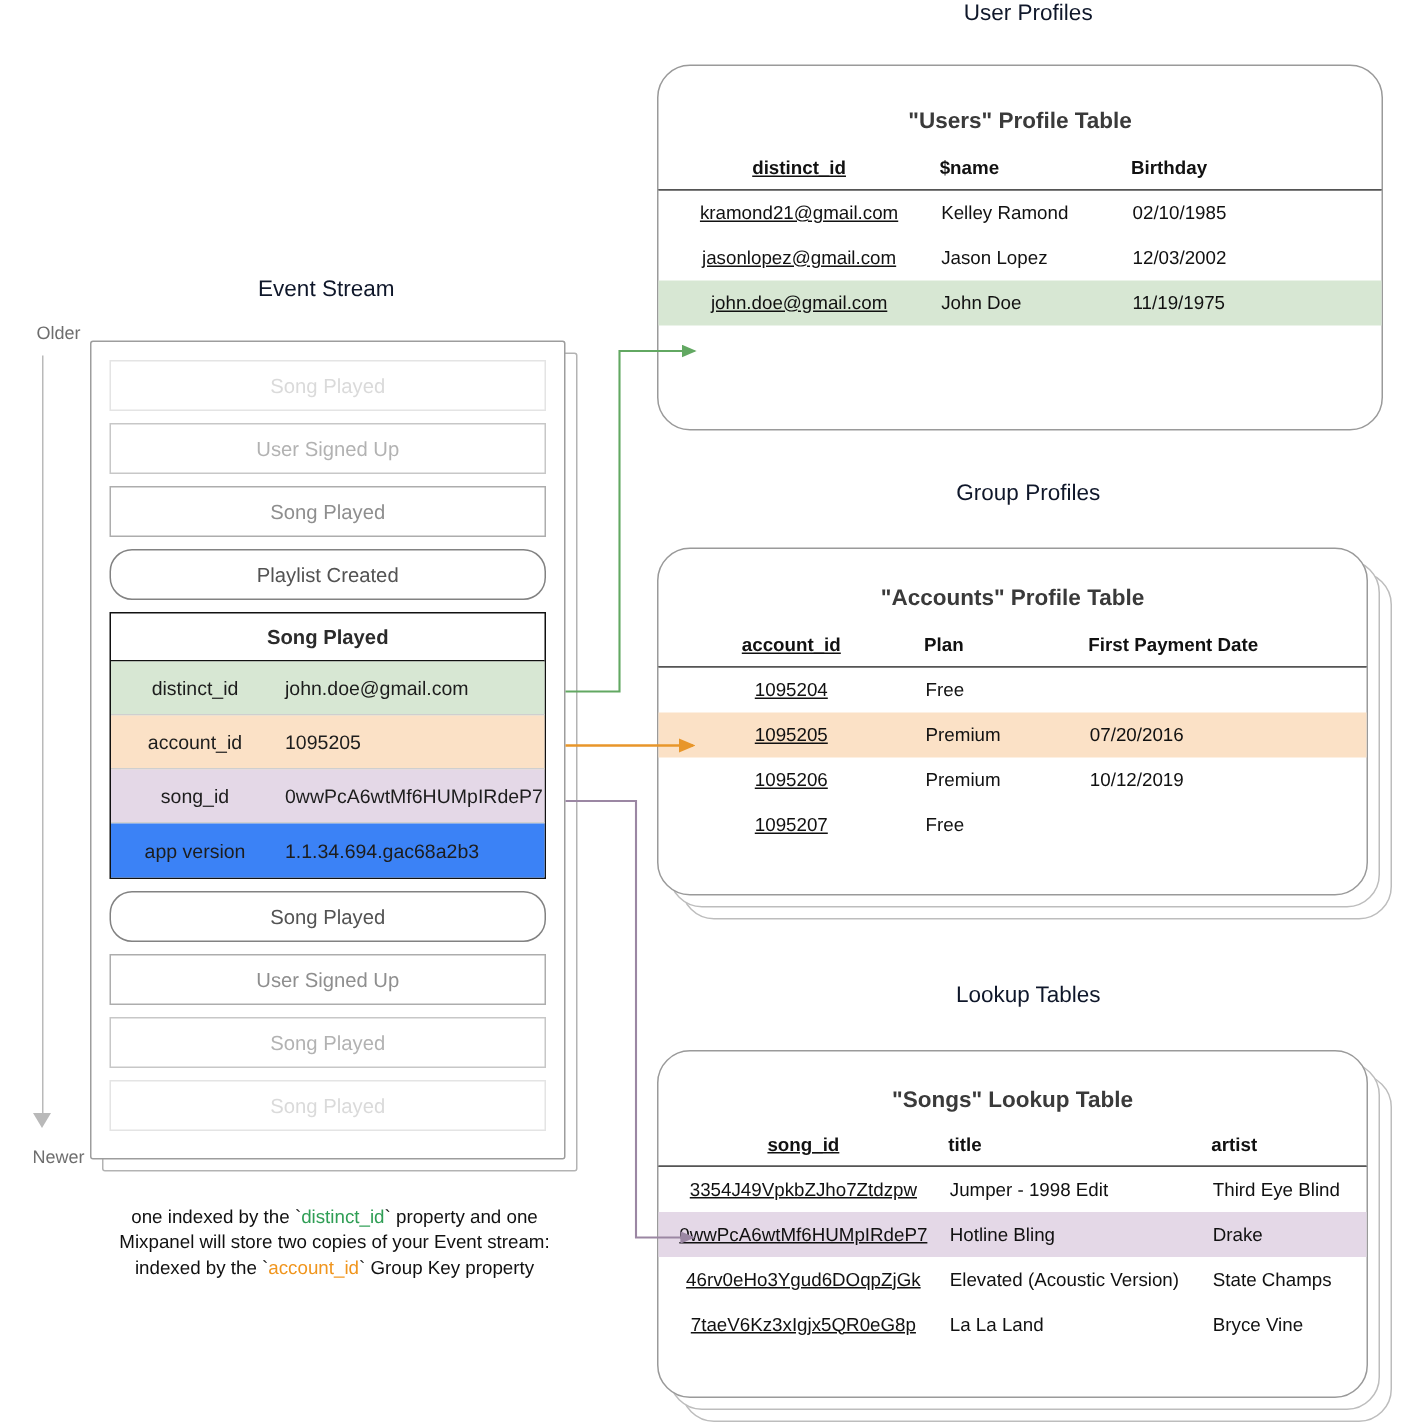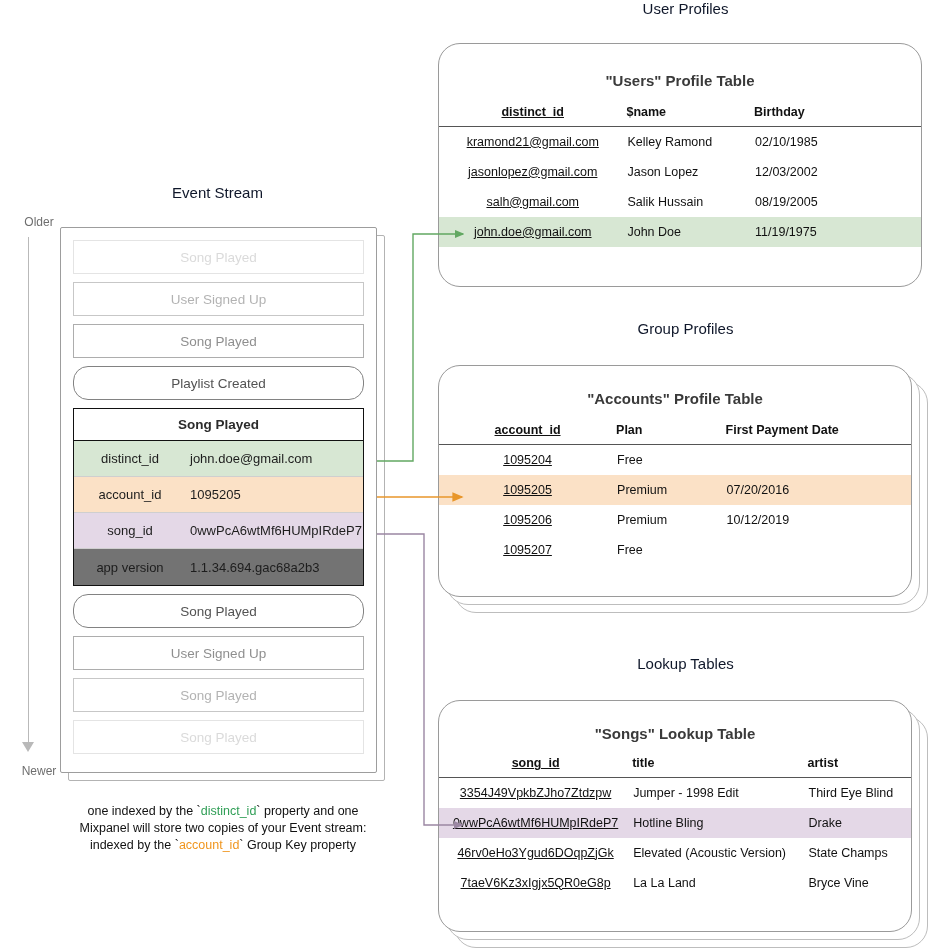--- a/index.html
+++ b/index.html
@@ -86,21 +86,21 @@
     height: 36px; display: flex; align-items: center;
     font-size: 13px; color: #1d1d1d;
     border-bottom: 1px solid #cfcfcf;
   }
   .ev-prop:last-child { border-bottom: none; }
   .ev-prop .k { width: 112px; text-align: center; }
   .ev-prop .v { flex: 1; padding-left: 4px; }
   .ev-prop.green  { background: #d7e7d3; }
   .ev-prop.orange { background: #fbe1c6; }
   .ev-prop.purple { background: #e4d8e7; }
-  .ev-prop.plain  { background: #737373; }
+  .ev-prop.plain  { background: #3b82f6; }
 
   
   #stream-caption {
     position: absolute; left: 28px; top: 803px; width: 390px;
     text-align: center; font-size: 12.5px; line-height: 17px; color: #111;
   }
   #stream-caption .g { color: #2f9e55; }
   #stream-caption .o { color: #f0951d; }
 
   
@@ -224,25 +224,20 @@
         <tr>
           <td class="c0"><span>kramond21@gmail.com</span></td>
           <td class="cl">Kelley Ramond</td>
           <td class="cl">02/10/1985</td>
         </tr>
         <tr>
           <td class="c0"><span>jasonlopez@gmail.com</span></td>
           <td class="cl">Jason Lopez</td>
           <td class="cl">12/03/2002</td>
         </tr>
-        <tr>
-          <td class="c0"><span>salh@gmail.com</span></td>
-          <td class="cl">Salik Hussain</td>
-          <td class="cl">08/19/2005</td>
-        </tr>
         <tr class="hl-green">
           <td class="c0"><span>john.doe@gmail.com</span></td>
           <td class="cl">John Doe</td>
           <td class="cl">11/19/1975</td>
         </tr>
       </tbody>
     </table>
   </div>
 </div>
 

